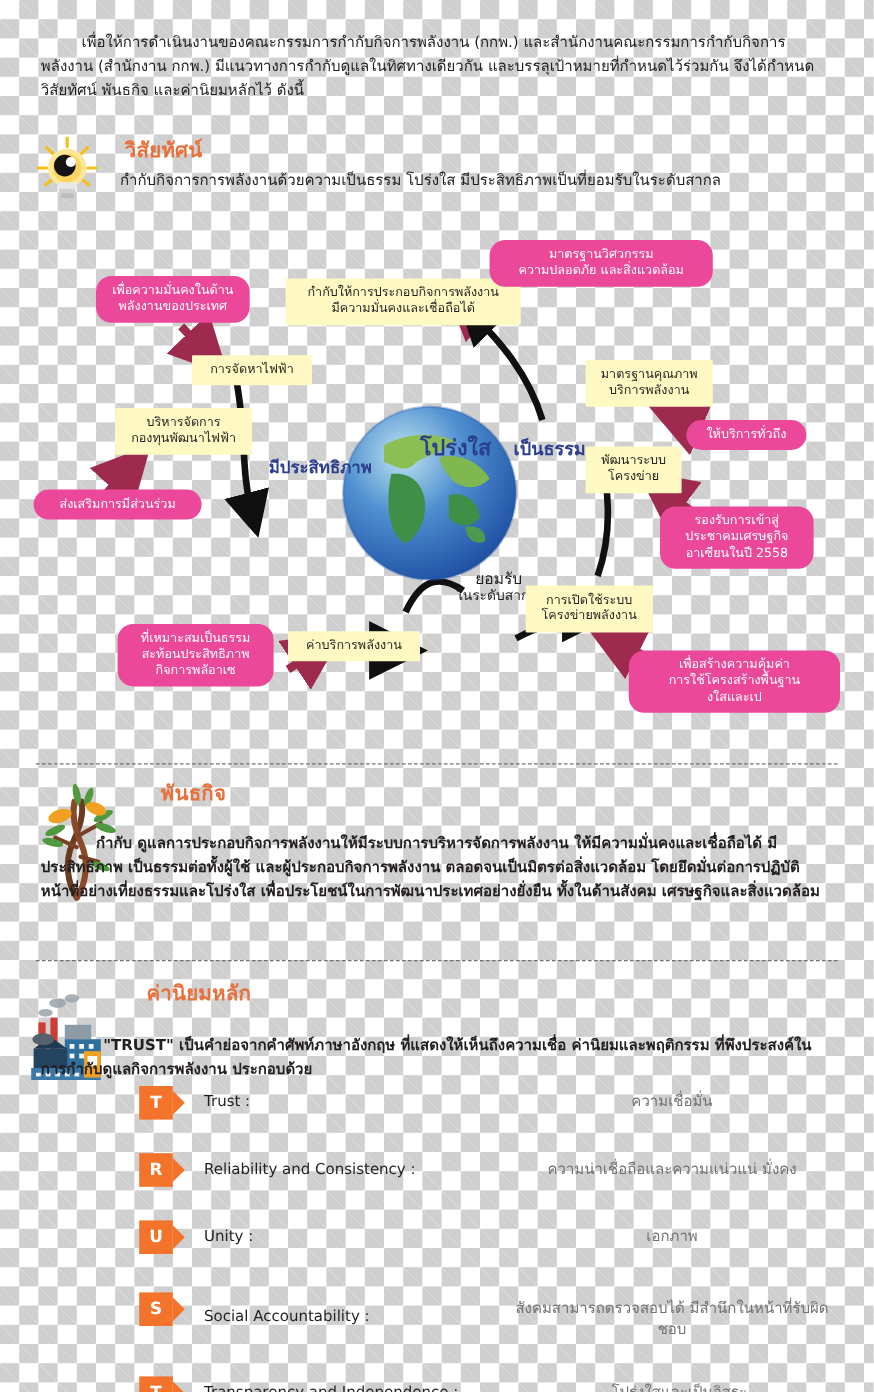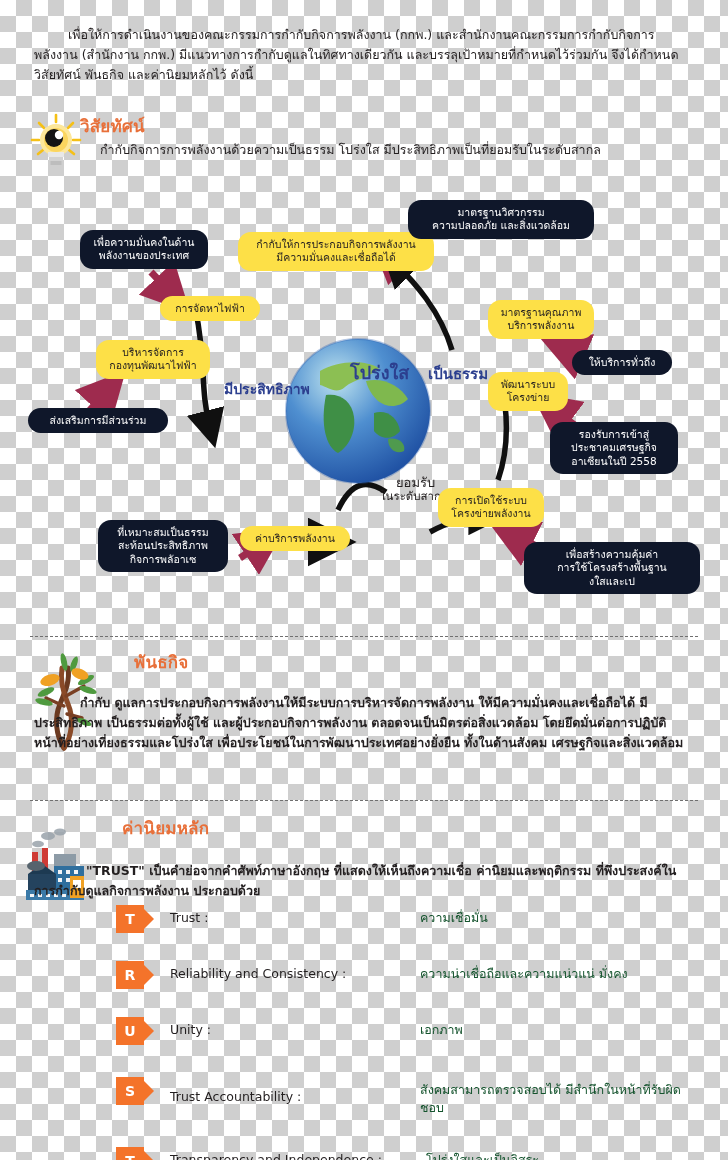--- a/index.html
+++ b/index.html
@@ -32,24 +32,24 @@
   
   .icon{position:absolute;}
 
   
   #diagram{position:absolute;left:0;top:190px;width:728px;height:430px;}
   .node{
     position:absolute;box-sizing:border-box;text-align:center;
     font-size:10.5px;line-height:1.28;padding:6px 11px;
   }
   .node.blue{
-    background:#0f172a;color:#ffffff;border-radius:13px;
+    background:#ec4899;color:#ffffff;border-radius:13px;
   }
   .node.cream{
-    background:#fde047;color:#231f20;border-radius:13px;
+    background:#fef9c3;color:#231f20;border-radius:1px;
   }
   .globe-word{
     position:absolute;color:#2c3f8f;font-weight:bold;white-space:nowrap;
   }
 
   
   .body-par{position:absolute;font-size:12.5px;line-height:1.62;color:#231f20;font-weight:bold;}
 
   
   .divider{position:absolute;left:30px;width:668px;height:0;
@@ -66,21 +66,21 @@
   .badge::after{
     content:"";position:absolute;left:28px;top:4px;
     border-top:10px solid transparent;border-bottom:10px solid transparent;
     border-left:10px solid #f4732a;
   }
   .trust-term{
     margin-left:26px;font-size:12.5px;color:#231f20;line-height:1.35;
     padding-top:5px;width:250px;
   }
   .trust-mean{
-    font-size:12.5px;color:#14532d;line-height:1.45;padding-top:4px;width:280px;
+    font-size:12.5px;color:#737373;line-height:1.45;padding-top:4px;width:280px;text-align:center;
   }
 </style>
 </head>
 <body>
 
 <div class="page">
 
   <p id="intro">เพื่อให้การดำเนินงานของคณะกรรมการกำกับกิจการพลังงาน (กกพ.) และสำนักงานคณะกรรมการกำกับกิจการพลังงาน (สำนักงาน กกพ.) มีแนวทางการกำกับดูแลในทิศทางเดียวกัน และบรรลุเป้าหมายที่กำหนดไว้ร่วมกัน จึงได้กำหนดวิสัยทัศน์ พันธกิจ และค่านิยมหลักไว้ ดังนี้</p>
 
   <div class="sec-head" style="left:28px;top:112px;">
@@ -95,21 +95,21 @@
         <line x1="46" y1="42" x2="41" y2="38"></line>
       </g>
       <circle cx="28" cy="28" r="16" fill="#fde79a"></circle>
       <circle cx="28" cy="28" r="12" fill="#fbd55f"></circle>
       <path d="M20 40 h16 v5 h-16 z" fill="#e8e8e8"></path>
       <path d="M21 45 h14 v4 h-14 z" fill="#d2d2d2"></path>
       <path d="M22.5 49 h11 v4 h-11 z" fill="#bdbdbd"></path>
       <circle cx="26" cy="26" r="9" fill="#141414"></circle>
       <circle cx="31" cy="23" r="4.2" fill="#ffffff"></circle>
     </svg>
-    <div class="sec-title" style="position:absolute;left:52px;top:6px;text-align:right;">วิสัยทัศน์</div>
+    <div class="sec-title" style="position:absolute;left:76px;top:6px;text-align:right;">วิสัยทัศน์</div>
     <div class="sec-sub" style="position:absolute;left:72px;top:28px;width:640px;">กำกับกิจการการพลังงานด้วยความเป็นธรรม โปร่งใส มีประสิทธิภาพเป็นที่ยอมรับในระดับสากล</div>
   </div>
 
   <div id="diagram">
 
     <svg style="position:absolute;left:0;top:0;" width="728" height="430">
       <defs>
         <marker id="mMaroon" markerWidth="7" markerHeight="7" refX="3.2" refY="3.5" orient="auto">
           <path d="M0,0 L7,3.5 L0,7 z" fill="#9e2b4e"></path>
         </marker>
@@ -307,21 +307,21 @@
     </div>
 
     <div class="trust-row" style="margin-bottom:32px;">
       <div class="badge">U</div>
       <div class="trust-term">Unity :</div>
       <div class="trust-mean">เอกภาพ</div>
     </div>
 
     <div class="trust-row" style="margin-bottom:30px;">
       <div class="badge">S</div>
-      <div class="trust-term" style="padding-top:12px;">Trust Accountability :</div>
+      <div class="trust-term" style="padding-top:12px;">Social Accountability :</div>
       <div class="trust-mean">สังคมสามารถตรวจสอบได้ มีสำนึกในหน้าที่รับผิดชอบ</div>
     </div>
 
     <div class="trust-row">
       <div class="badge">T</div>
       <div class="trust-term" style="width:256px;">Transparency and Independence :</div>
       <div class="trust-mean">โปร่งใสและเป็นอิสระ</div>
     </div>
 
   </div>

